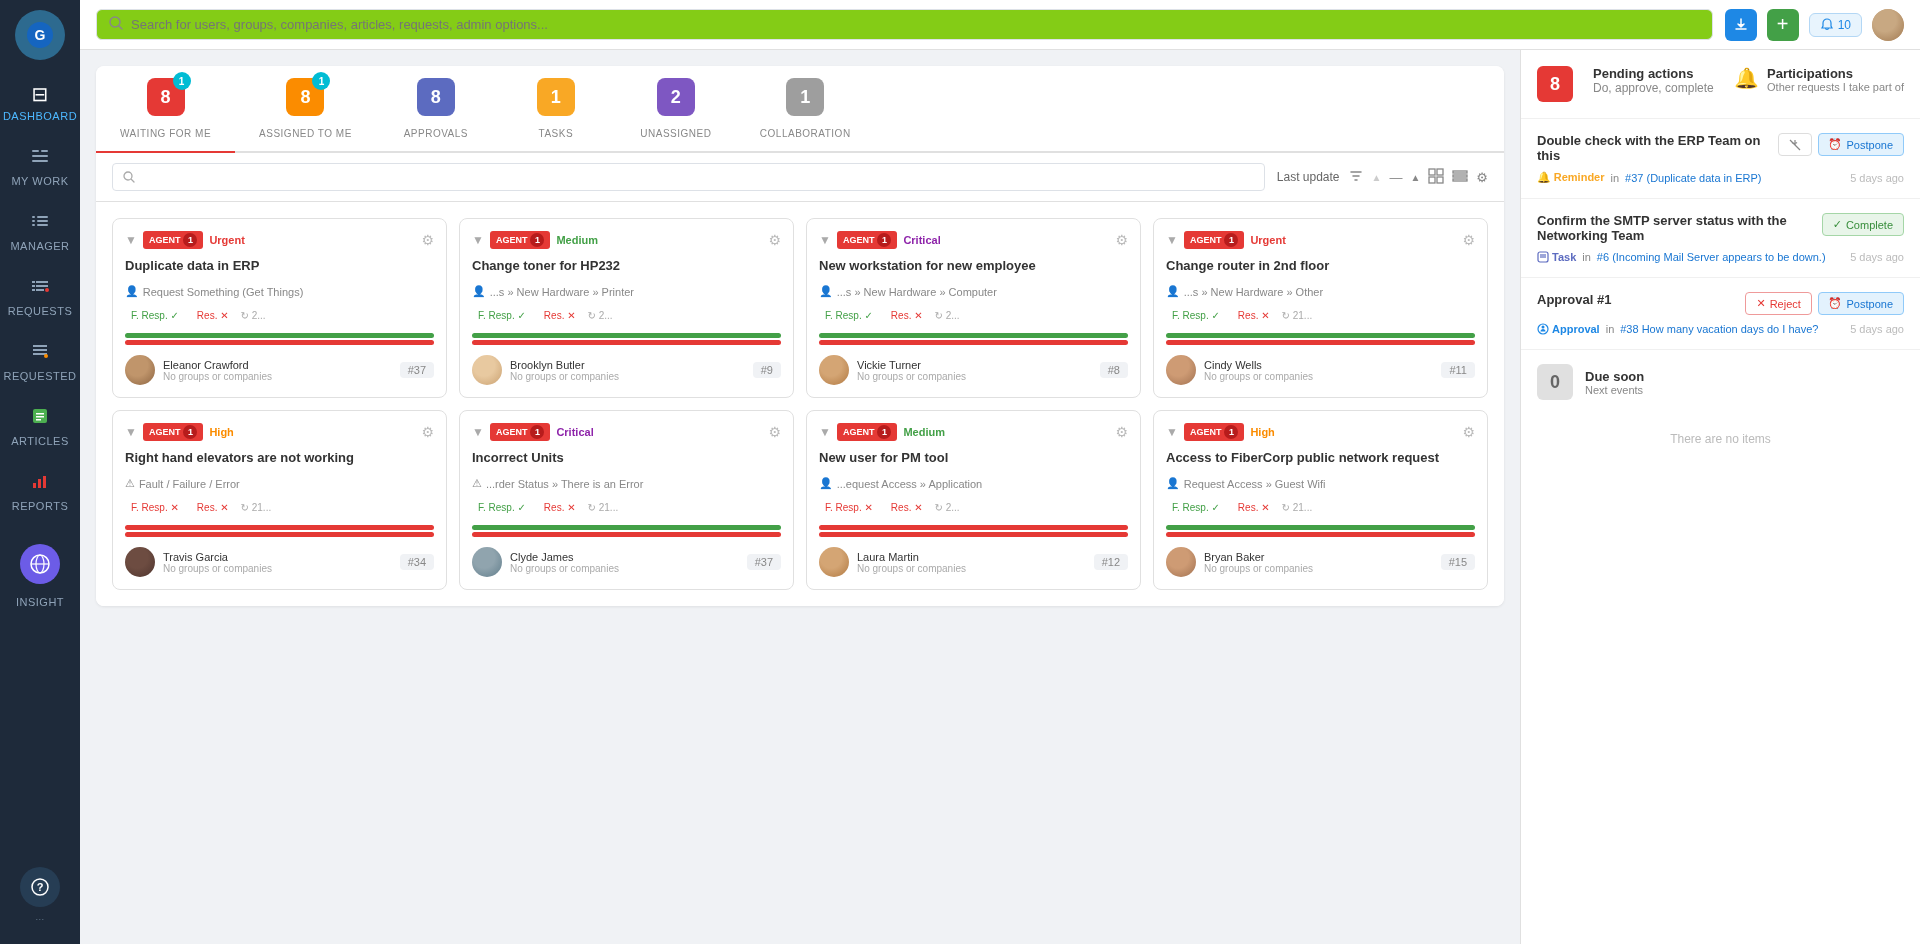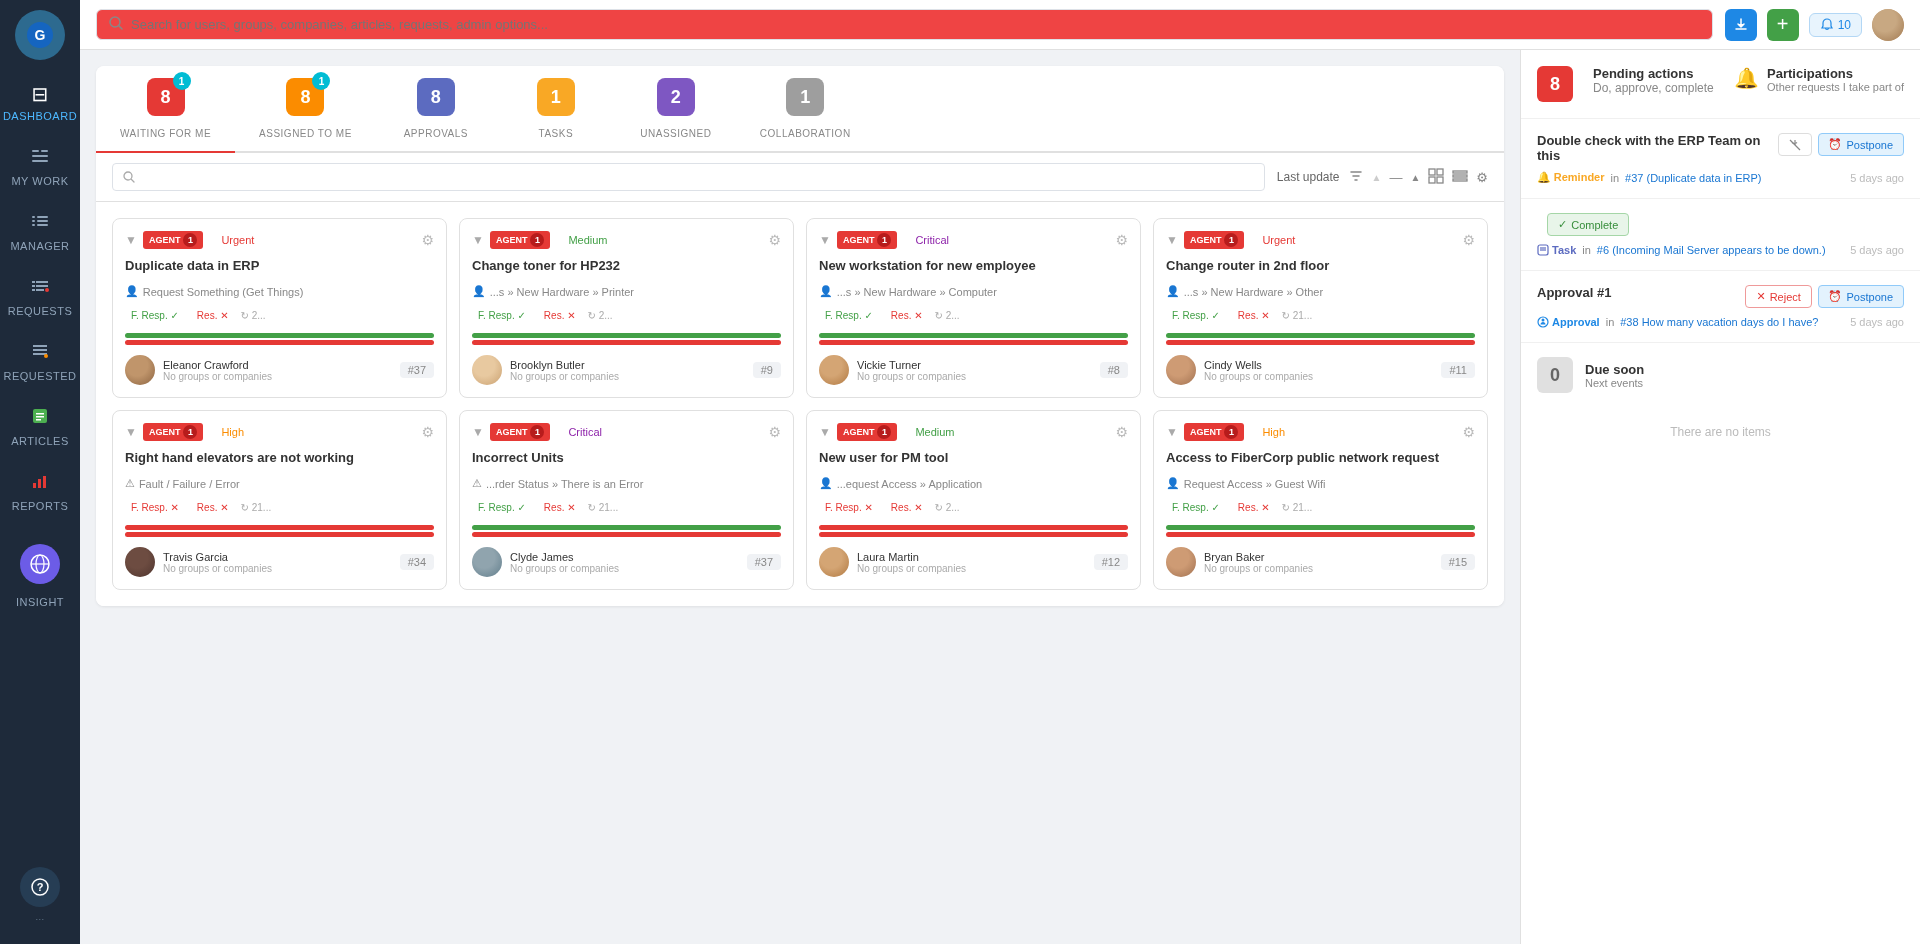--- a/index.html
+++ b/index.html
@@ -13,21 +13,21 @@
     .sidebar-item-icon { font-size: 20px; }
     .sidebar-item-label { font-size: 11px; text-transform: uppercase; letter-spacing: 0.5px; }
     .sidebar-item.active .sidebar-item-label { color: #4db8ff; }
     .sidebar-insight { width: 40px; height: 40px; background: #6c5ce7; border-radius: 50%; display: flex; align-items: center; justify-content: center; color: white; font-size: 14px; margin: 8px auto; cursor: pointer; }
 
     
     .main { flex: 1; display: flex; flex-direction: column; overflow: hidden; }
 
     
     .topbar { background: white; height: 50px; display: flex; align-items: center; padding: 0 16px; gap: 12px; border-bottom: 1px solid #e0e0e0; flex-shrink: 0; }
-    .search-container { flex: 1; display: flex; align-items: center; background: #ef4444; border: 1px solid #dde1e7; border-radius: 6px; padding: 6px 12px; gap: 8px; }
+    .search-container { flex: 1; display: flex; align-items: center; background: #84cc16; border: 1px solid #dde1e7; border-radius: 6px; padding: 6px 12px; gap: 8px; }
     .search-icon { color: #888; font-size: 14px; }
     .search-input { border: none; background: transparent; outline: none; flex: 1; font-size: 13px; color: #333; }
     .topbar-actions { display: flex; align-items: center; gap: 10px; }
     .topbar-btn { width: 32px; height: 32px; border-radius: 6px; display: flex; align-items: center; justify-content: center; cursor: pointer; border: none; }
     .topbar-btn-blue { background: #1e88e5; color: white; }
     .topbar-btn-green { background: #43a047; color: white; font-size: 18px; }
     .topbar-count { background: #e8f4fd; border: 1px solid #b3d7f5; border-radius: 6px; padding: 4px 10px; font-size: 12px; color: #1e88e5; display: flex; align-items: center; gap: 4px; }
     .avatar { width: 32px; height: 32px; border-radius: 50%; background: #c8a882; overflow: hidden; display: flex; align-items: center; justify-content: center; cursor: pointer; }
     .avatar-img { width: 100%; height: 100%; background: radial-gradient(circle at 40% 35%, #c8a882 40%, #a07850 100%); border-radius: 50%; }
 
@@ -58,21 +58,21 @@
     .content-search-actions { display: flex; align-items: center; gap: 8px; color: #888; }
     .sort-label { font-size: 12px; color: #666; }
 
     
     .cards-container { background: white; padding: 16px; }
     .cards-grid { display: grid; grid-template-columns: repeat(4, 1fr); gap: 12px; }
     .card { background: white; border: 1px solid #e0e0e0; border-radius: 8px; padding: 12px; position: relative; }
     .card-header { display: flex; align-items: center; gap: 6px; margin-bottom: 8px; }
     .agent-badge { background: #e53935; color: white; font-size: 9px; font-weight: bold; padding: 2px 6px; border-radius: 3px; display: flex; align-items: center; gap: 3px; }
     .agent-num { background: #b71c1c; border-radius: 50%; width: 14px; height: 14px; display: flex; align-items: center; justify-content: center; font-size: 9px; }
-    .priority-label { font-size: 11px; font-weight: 400; margin-left: 12px; }
+    .priority-label { font-size: 11px; font-weight: 700; }
     .priority-urgent { color: #e53935; }
     .priority-high { color: #fb8c00; }
     .priority-medium { color: #43a047; }
     .priority-critical { color: #8e24aa; }
     .card-gear { margin-left: auto; color: #bbb; cursor: pointer; font-size: 14px; }
     .card-title { font-size: 13px; font-weight: 600; color: #333; margin-bottom: 10px; line-height: 1.4; }
     .card-path { font-size: 11px; color: #888; display: flex; align-items: center; gap: 4px; margin-bottom: 10px; }
     .card-status-row { display: flex; align-items: center; gap: 6px; margin-bottom: 10px; }
     .status-pill { font-size: 10px; padding: 2px 6px; border-radius: 3px; display: flex; align-items: center; gap: 3px; }
     .progress-section { margin-bottom: 10px; }
@@ -678,20 +678,21 @@
           <span class="meta-link">
             <span>#37</span>
             (<span>Duplicate data in ERP</span>)
           </span>
           <span class="meta-time">5 days ago</span>
         </div>
       </div>
 
       <div class="action-card">
         <div class="action-card-header">
+          <span class="action-title">Confirm the SMTP server status with the Networking Team</span>
           <div class="action-btns">
             <button class="action-btn btn-complete">
               <span>✓</span>
               <span>Complete</span>
             </button>
           </div>
         </div>
         <div class="action-meta">
           <span class="meta-task">
             <svg width="12" height="12" viewBox="0 0 12 12" fill="none">

